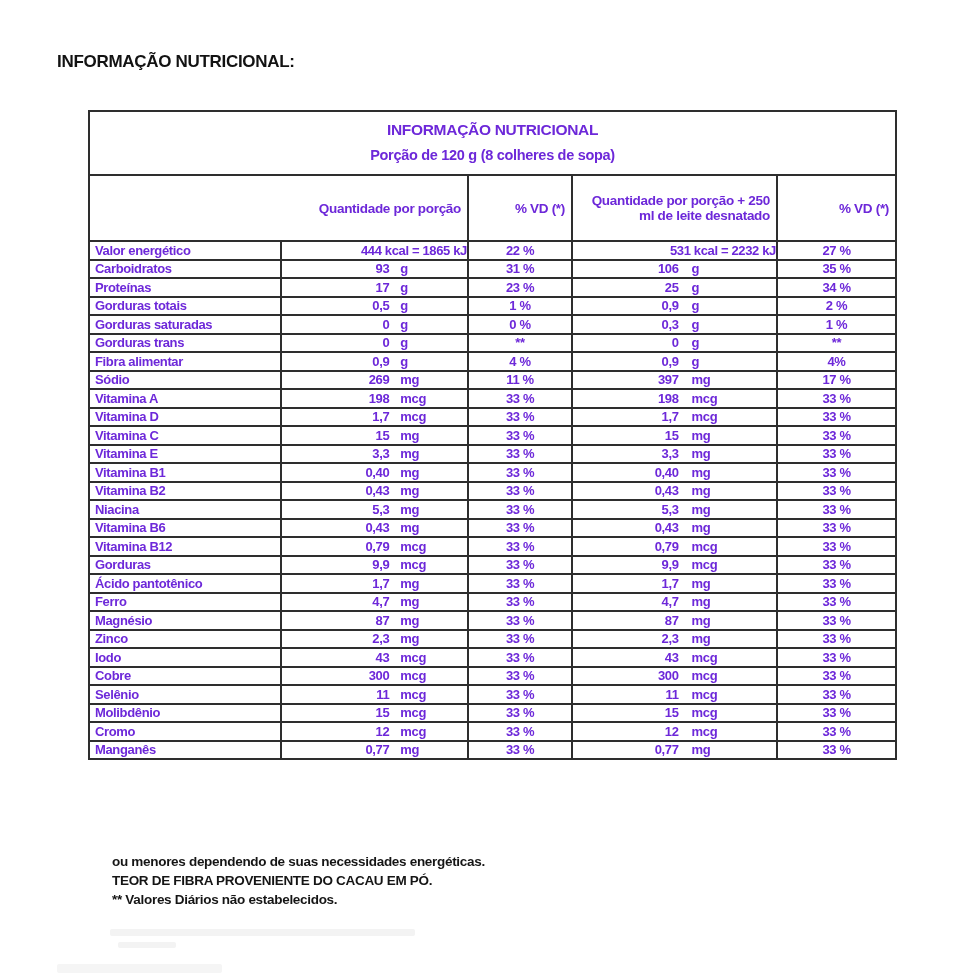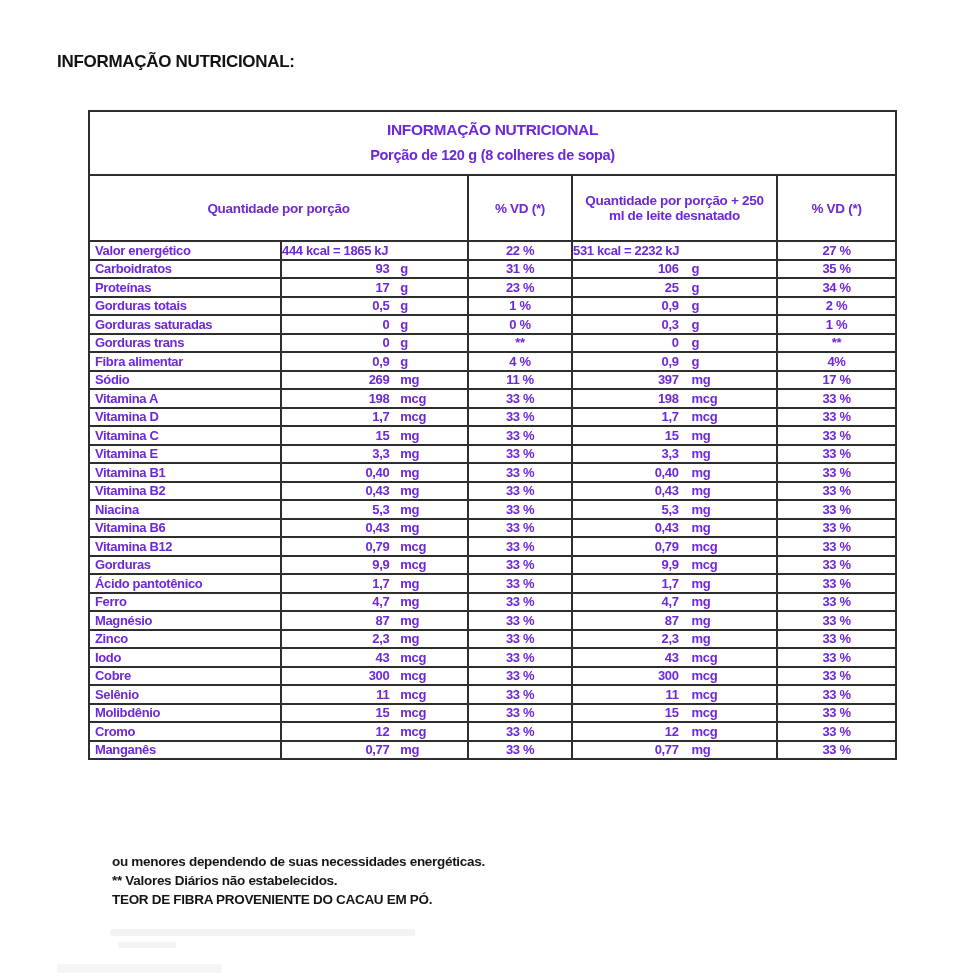--- a/index.html
+++ b/index.html
@@ -35,35 +35,35 @@
     padding: 9px 4px 11px 4px;
     text-align: center; vertical-align: middle;
     font-weight: 700;
   }
   .tbl-title   { font-size: 15.5px; letter-spacing: -0.3px; }
   .tbl-subtitle{ font-size: 14.5px; letter-spacing: -0.3px; margin-top: 8px; }
 
   tr.colhead th {
     height: 66px;
     font-size: 13.5px; font-weight: 700; letter-spacing: -0.3px;
-    text-align: center; vertical-align: middle;
+    text-align: right; vertical-align: middle;
     padding: 0 6px;
   }
   tr.colhead th .wrapbox { display: inline-block; max-width: 186px; }
 
   td { height: 18.5px; font-size: 13px; font-weight: 700; letter-spacing: -0.35px; padding: 0; }
   td.name { text-align: left; padding-left: 5px; margin-top: 28px; }
   td.pct  { text-align: center; }
 
   .qflex  { display: flex; align-items: flex-start; width: 100%; }
   .qnum   { flex: 0 0 58%; text-align: right; }
   .qunit  { flex: 1 1 auto; text-align: left; padding-left: 11px; }
   .qnum-m { flex: 0 0 52%; text-align: right; }
   .qunit-m{ flex: 1 1 auto; text-align: left; padding-left: 13px; }
-  .qcenter{ display: block; width: 100%; text-align: left; }
+  .qcenter{ display: block; width: 100%; text-align: right; }
 
   .footnotes {
     position: absolute; left: 112px; top: 852px; width: 786px;
     font-size: 13.5px; font-weight: 700; letter-spacing: -0.3px;
     line-height: 19px; color: #151515;
   }
   .footnotes div { white-space: nowrap; }
 
   .artifact { position: absolute; background: #f3f3f3; border-radius: 2px; }
   .art-1 { left: 110px; top: 929px; width: 305px; height: 7px; }
@@ -576,21 +576,21 @@
               <span class="qunit-m">mg</span>
             </div>
           </td>
           <td class="pct">33 %</td>
         </tr>
       </tbody>
   </table>
 
   <div class="footnotes">
     <div>ou menores dependendo de suas necessidades energéticas.</div>
+    <div>TEOR DE FIBRA PROVENIENTE DO CACAU EM PÓ.</div>
     <div>** Valores Diários não estabelecidos.</div>
-    <div>TEOR DE FIBRA PROVENIENTE DO CACAU EM PÓ.</div>
   </div>
 
   <div class="artifact art-1"></div>
   <div class="artifact art-2"></div>
   <div class="artifact art-3"></div>
 
 </div>
 
 </body></html>

